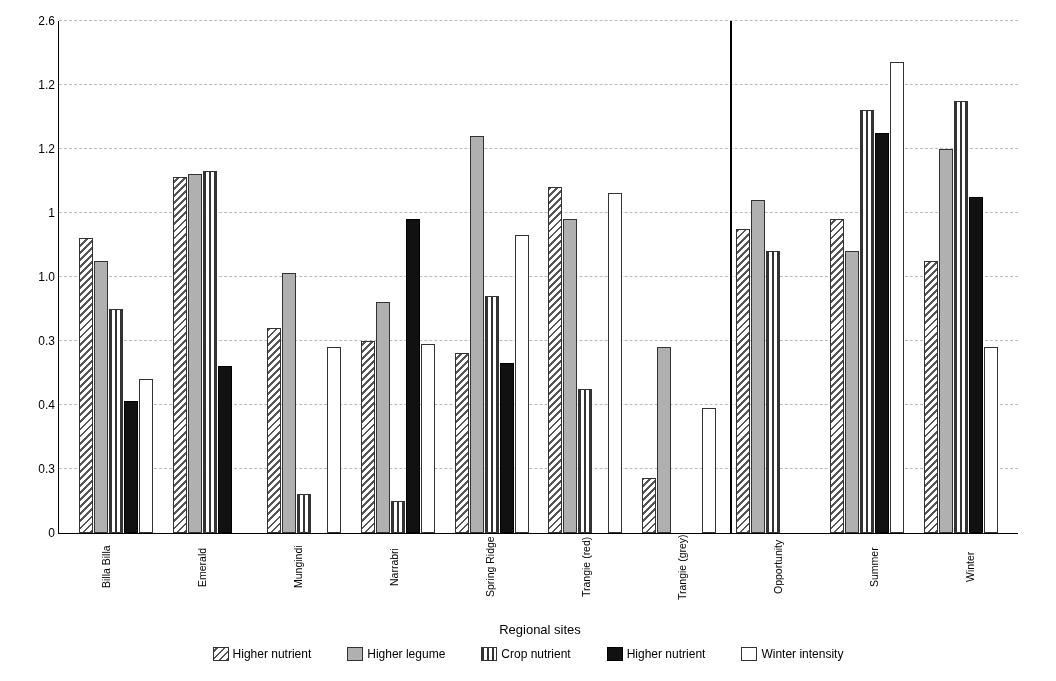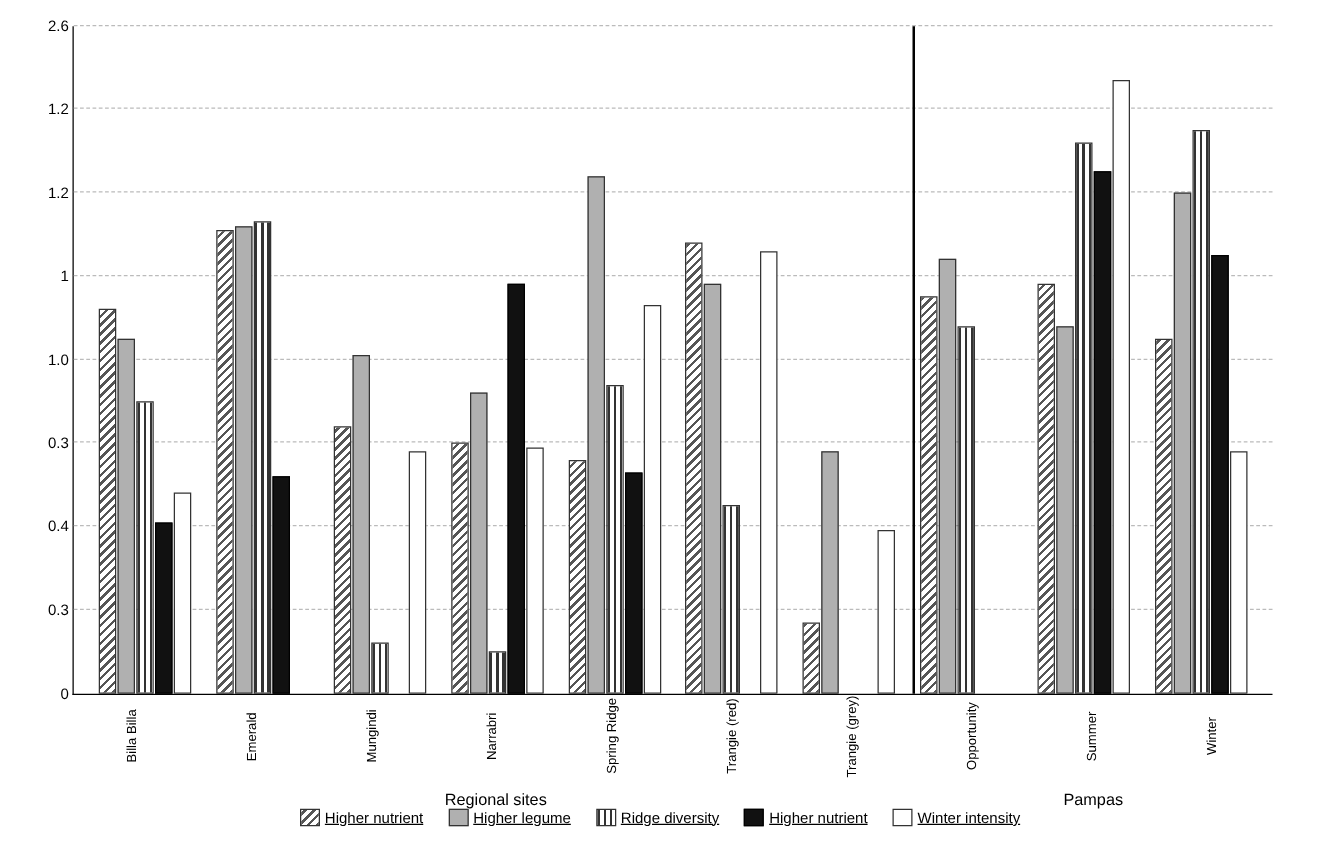--- a/index.html
+++ b/index.html
@@ -129,24 +129,23 @@
       writing-mode: vertical-rl;
       transform: rotate(180deg);
       height: 70px;
       display: flex;
       align-items: center;
       justify-content: center;
     }
     .legend {
       display: flex;
       justify-content: center;
-      gap: 20px;
-      margin-top: 0;
+      gap: 36px;
+      margin-top: 10px;
       font-size: 12px;
-      text-decoration: underline;
     }
     .legend-item {
       display: flex;
       align-items: center;
       gap: 4px;
     }
     .legend-box {
       width: 16px;
       height: 14px;
       flex-shrink: 0;
@@ -282,39 +281,38 @@
             <div class="x-label-group">Spring Ridge</div>
             <div class="x-label-group">Trangie (red)</div>
             <div class="x-label-group">Trangie (grey)</div>
             <div class="x-label-group">Opportunity</div>
             <div class="x-label-group">Summer</div>
             <div class="x-label-group">Winter</div>
           </div>
       </div>
     </div>
   </div>
-  <div style="display:flex; justify-content:center; gap:4px; margin-top:6px;" id="section-row">
+  <div style="display:flex; justify-content:center; gap:4px; margin-top:18px;" id="section-row">
       <div style="width: 30px; flex-shrink: 0;"></div>
       <div style="flex: 1 1 0%; display: flex; padding-right: 10px;">
         <div style="flex: 7 1 0%; text-align: center; font-size: 13px; border-top: none;">Regional sites</div>
-        <div style="flex: 3 1 0%; text-align: center; font-size: 13px; border-top: none;">Pampas</div>
       </div>
     </div>
   <div class="legend" id="legend-container">
   <div class="legend-item">
         <div class="legend-box pattern-hatch"></div>
         <span>Higher nutrient</span>
       </div>
       <div class="legend-item">
         <div class="legend-box pattern-solid-gray"></div>
         <span>Higher legume</span>
       </div>
       <div class="legend-item">
         <div class="legend-box pattern-stripe-v"></div>
-        <span>Ridge diversity</span>
+        <span>Crop nutrient</span>
       </div>
       <div class="legend-item">
         <div class="legend-box pattern-solid-black"></div>
         <span>Higher nutrient</span>
       </div>
       <div class="legend-item">
         <div class="legend-box pattern-white-box"></div>
         <span>Winter intensity</span>
       </div>
     </div>

